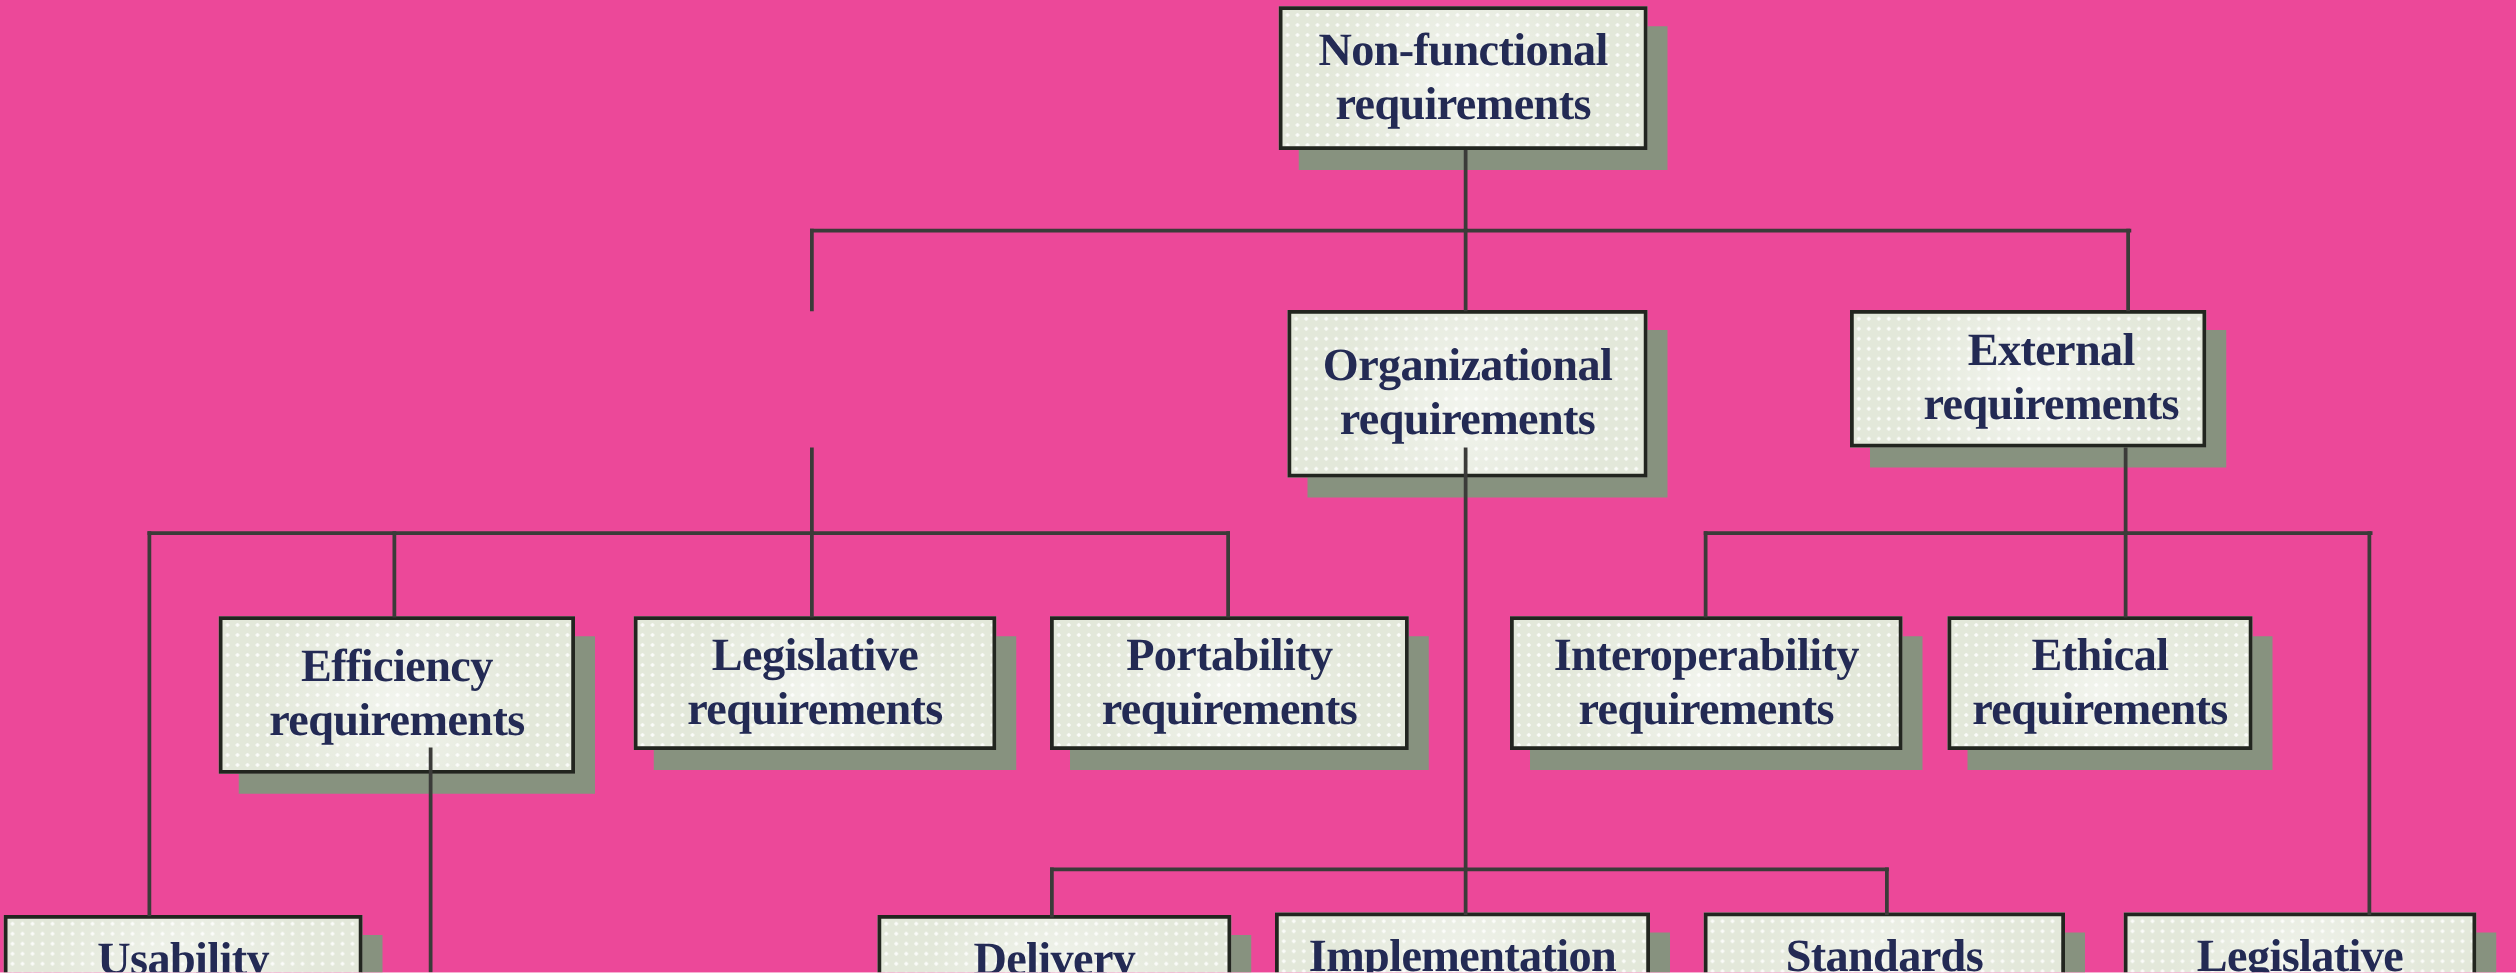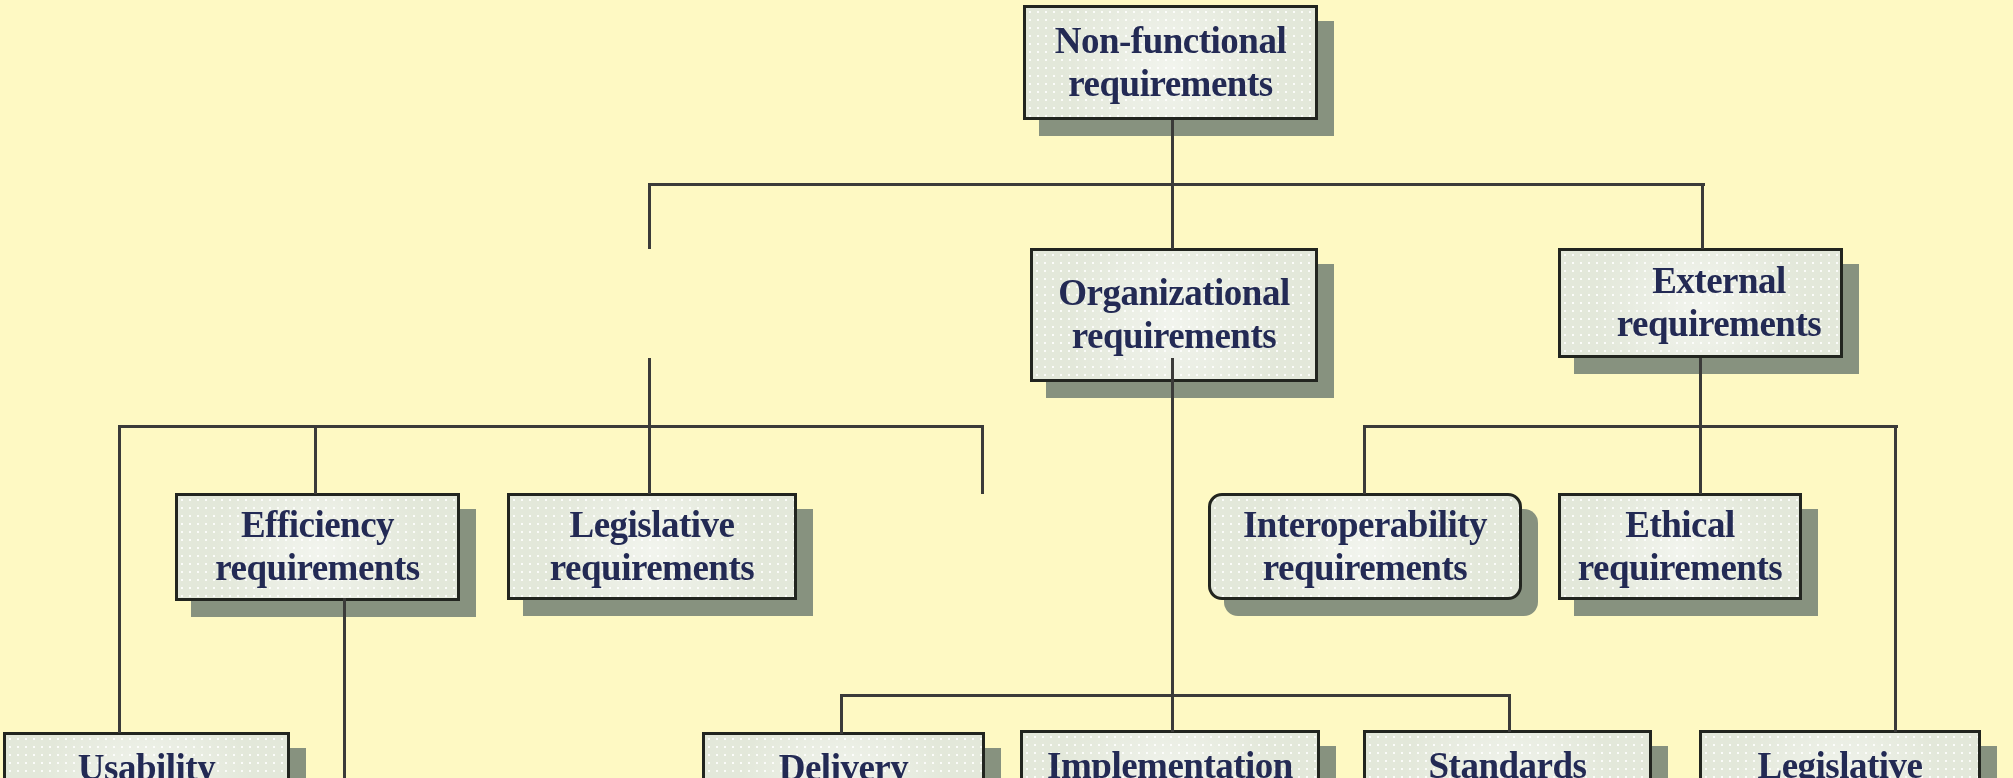--- a/index.html
+++ b/index.html
@@ -1,20 +1,20 @@
 <!DOCTYPE html>
 <html><head>
 <meta charset="utf-8">
 <style>
   html, body { margin: 0; padding: 0; background: #ffffff; }
   .stage {
     position: relative;
     width: 2013px;
     height: 778px;
-    background: #fef9c3;
+    background: #ec4899;
     overflow: hidden;
     font-family: "Liberation Serif", serif;
   }
   .node {
     position: absolute;
     box-sizing: border-box;
     display: flex;
     align-items: center;
     justify-content: center;
     text-align: center;
@@ -43,31 +43,34 @@
 
 <div class="stage">
 
   <div class="node" style="left:1023px; top:5px;   width:295px; height:115px;">
     <span class="lbl">Non-functional requirements</span>
   </div>
 
   <div class="node" style="left:1030px; top:248px; width:288px; height:134px;">
     <span class="lbl">Organizational requirements</span>
   </div>
-  <div class="node" style="left:1558px; top:248px; width:285px; height:110px;padding-left:37px;">
+  <div class="node" style="left:1480px; top:248px; width:285px; height:110px;padding-left:37px;">
     <span class="lbl">External requirements</span>
   </div>
 
-  <div class="node" style="left:175px;  top:493px; width:285px; height:108px;">
+  <div class="node" style="left:175px;  top:493px; width:285px; height:126px;">
     <span class="lbl">Efficiency requirements</span>
   </div>
   <div class="node" style="left:507px;  top:493px; width:290px; height:107px;">
     <span class="lbl">Legislative requirements</span>
   </div>
-  <div class="node" style="left:1208px; top:493px; width:314px; height:107px;border-radius:14px;">
+  <div class="node" style="left:840px;  top:493px; width:287px; height:107px;">
+    <span class="lbl">Portability requirements</span>
+  </div>
+  <div class="node" style="left:1208px; top:493px; width:314px; height:107px;">
     <span class="lbl">Interoperability requirements</span>
   </div>
   <div class="node" style="left:1558px; top:493px; width:244px; height:107px;">
     <span class="lbl">Ethical requirements</span>
   </div>
 
   <div class="node cut" style="left:3px;    top:732px; width:287px; height:110px;">
     <span class="lbl">Usability</span>
   </div>
   <div class="node cut" style="left:702px;  top:732px; width:283px; height:110px;">

